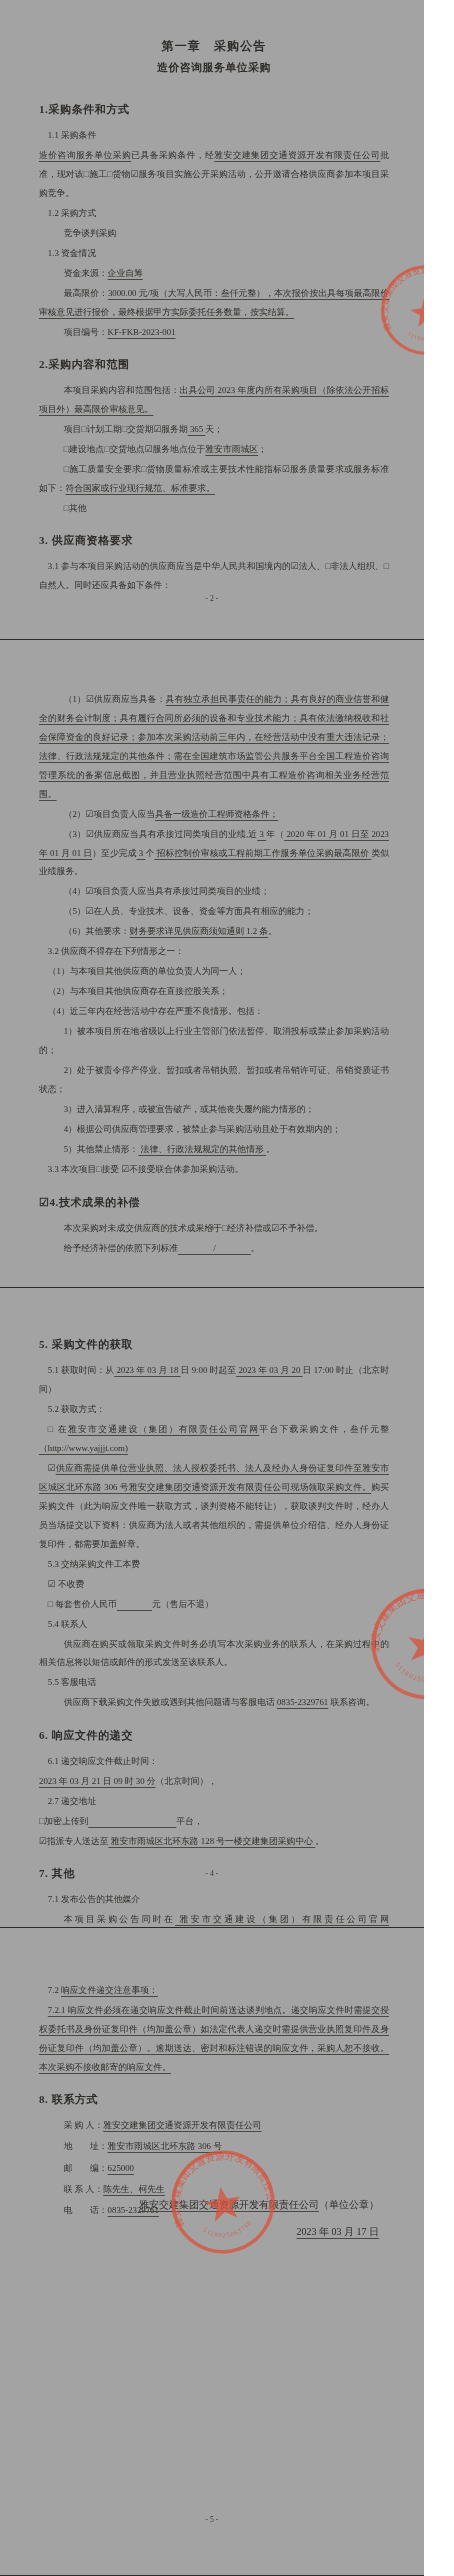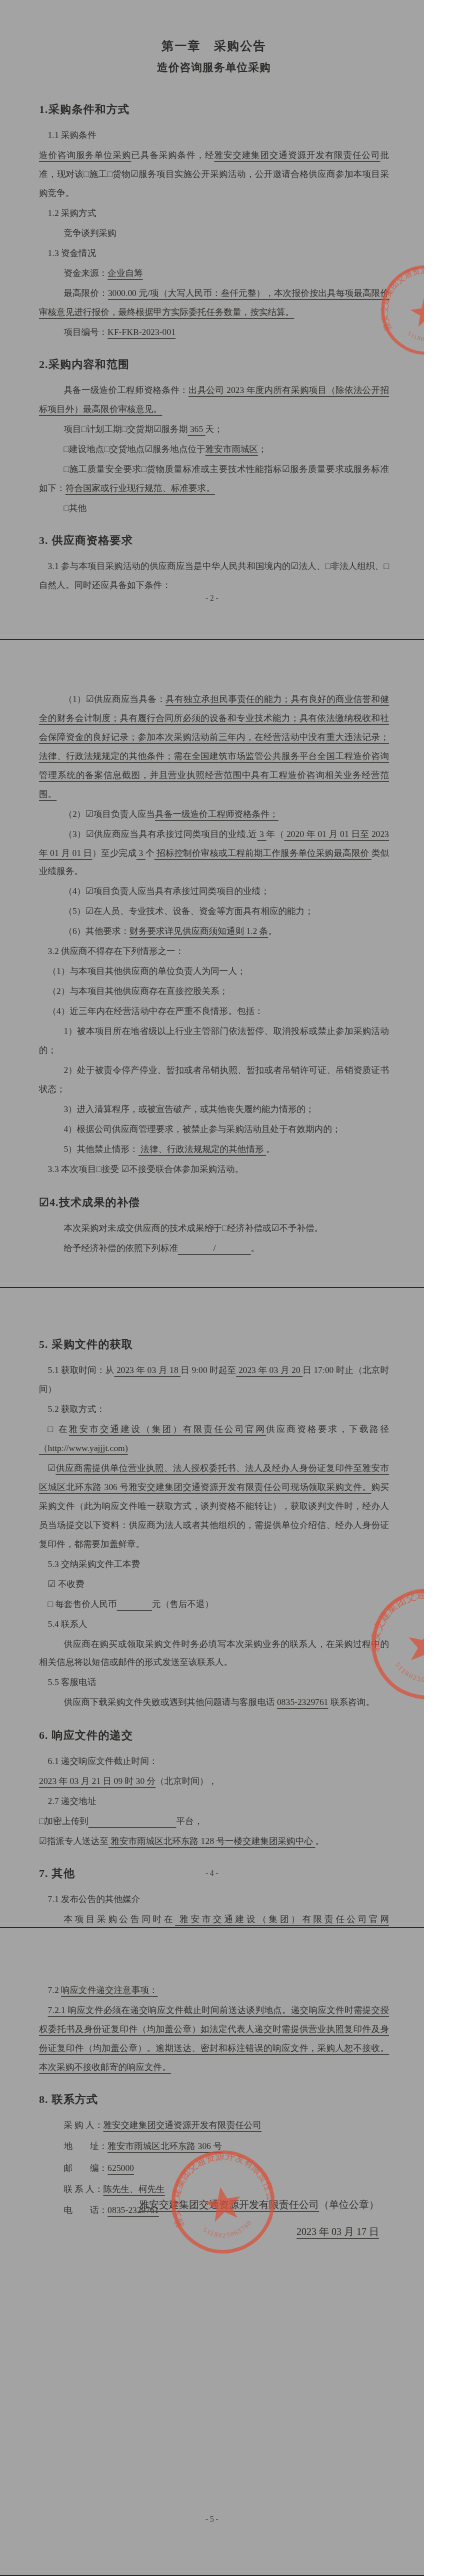--- a/index.html
+++ b/index.html
@@ -44,21 +44,21 @@
     <p class="ti1">1.1 采购条件</p>
     <p><span class="u">造价咨询服务单位采购</span><span>已具备采购条件，经</span><span class="u">雅安交建集团交通资源开发有限责任公司</span><span>批准，现对该□施工□货物☑服务项目实施公开采购活动，公开邀请合格供应商参加本项目采购竞争。</span></p>
     <p class="ti1">1.2 采购方式</p>
     <p class="ti3">竞争谈判采购</p>
     <p class="ti1">1.3 资金情况</p>
     <p class="ti3"><span>资金来源：</span><span class="u">企业自筹</span></p>
     <p class="ti3"><span>最高限价：</span><span class="u">3000.00 元/项（大写人民币：叁仟元整），本次报价按出具每项最高限价审核意见进行报价，最终根据甲方实际委托任务数量，按实结算。</span></p>
     <p class="ti3"><span>项目编号：</span><span class="u">KF-FKB-2023-001</span></p>
 
     <p class="h-big">2.采购内容和范围</p>
-    <p class="ti3"><span>具备一级造价工程师资格条件：</span><span class="u">出具公司 2023 年度内所有采购项目（除依法公开招标项目外）最高限价审核意见。</span></p>
+    <p class="ti3"><span>本项目采购内容和范围包括：</span><span class="u">出具公司 2023 年度内所有采购项目（除依法公开招标项目外）最高限价审核意见。</span></p>
     <p class="ti3"><span>项目□计划工期□交货期☑服务期</span><span class="u"> 365 </span><span>天；</span></p>
     <p class="ti3"><span>□建设地点□交货地点☑服务地点位于</span><span class="u">雅安市雨城区</span><span>；</span></p>
     <p class="ti3"><span>□施工质量安全要求□货物质量标准或主要技术性能指标☑服务质量要求或服务标准如下：</span><span class="u">符合国家或行业现行规范、标准要求。</span></p>
     <p class="ti3">□其他</p>
 
     <p class="h-big">3. 供应商资格要求</p>
     <p class="ti1">3.1 参与本项目采购活动的供应商应当是中华人民共和国境内的☑法人、□非法人组织、□自然人。同时还应具备如下条件：</p>
 
     <div class="pnum">- 2 -</div>
 
@@ -94,21 +94,21 @@
     <p class="ti3">本次采购对未成交供应商的技术成果给于□经济补偿或☑不予补偿。</p>
     <p class="ti3"><span>给予经济补偿的依照下列标准</span><span class="u">　　　　/　　　　</span><span>。</span></p>
 
     <div class="pnum">- 3 -</div>
   </section>
 
   <section class="page" id="page3">
     <p class="h-big" style="margin-top:0;">5. 采购文件的获取</p>
     <p class="ti1"><span>5.1 获取时间：从</span><span class="u"> 2023 年 03 月 18 </span><span>日 9:00 时起至</span><span class="u"> 2023 年 03 月 20 </span><span>日 17:00 时止（北京时间）</span></p>
     <p class="ti1">5.2 获取方式：</p>
-    <p class="ti1"><span>□ 在</span><span class="u">雅安市交通建设（集团）有限责任公司官网</span><span>供应商资格要求，下载路径</span><span class="u">（http://www.yajjjt.com)</span></p>
+    <p class="ti1"><span>□ 在</span><span class="u">雅安市交通建设（集团）有限责任公司官网</span><span>平台下载采购文件，叁仟元整</span><span class="u">（http://www.yajjjt.com)</span></p>
     <p class="ti1"><span>☑</span><span class="u">供应商需提供单位营业执照、法人授权委托书、法人及经办人身份证复印件至雅安市区城区北环东路 306 号雅安交建集团交通资源开发有限责任公司现场领取采购文件。</span><span>购买采购文件（此为响应文件唯一获取方式，谈判资格不能转让），获取谈判文件时，经办人员当场提交以下资料：供应商为法人或者其他组织的，需提供单位介绍信、经办人身份证复印件，都需要加盖鲜章。</span></p>
     <p class="ti1">5.3 交纳采购文件工本费</p>
     <p class="ti1">☑ 不收费</p>
     <p class="ti1"><span>□ 每套售价人民币</span><span class="u">　　　　</span><span>元（售后不退）</span></p>
     <p class="ti1">5.4 联系人</p>
     <p class="ti3">供应商在购买或领取采购文件时务必填写本次采购业务的联系人，在采购过程中的相关信息将以短信或邮件的形式发送至该联系人。</p>
     <p class="ti1">5.5 客服电话</p>
     <p class="ti3"><span>供应商下载采购文件失败或遇到其他问题请与客服电话 </span><span class="u">0835-2329761</span><span> 联系咨询。</span></p>
 
     <p class="h-big">6. 响应文件的递交</p>

